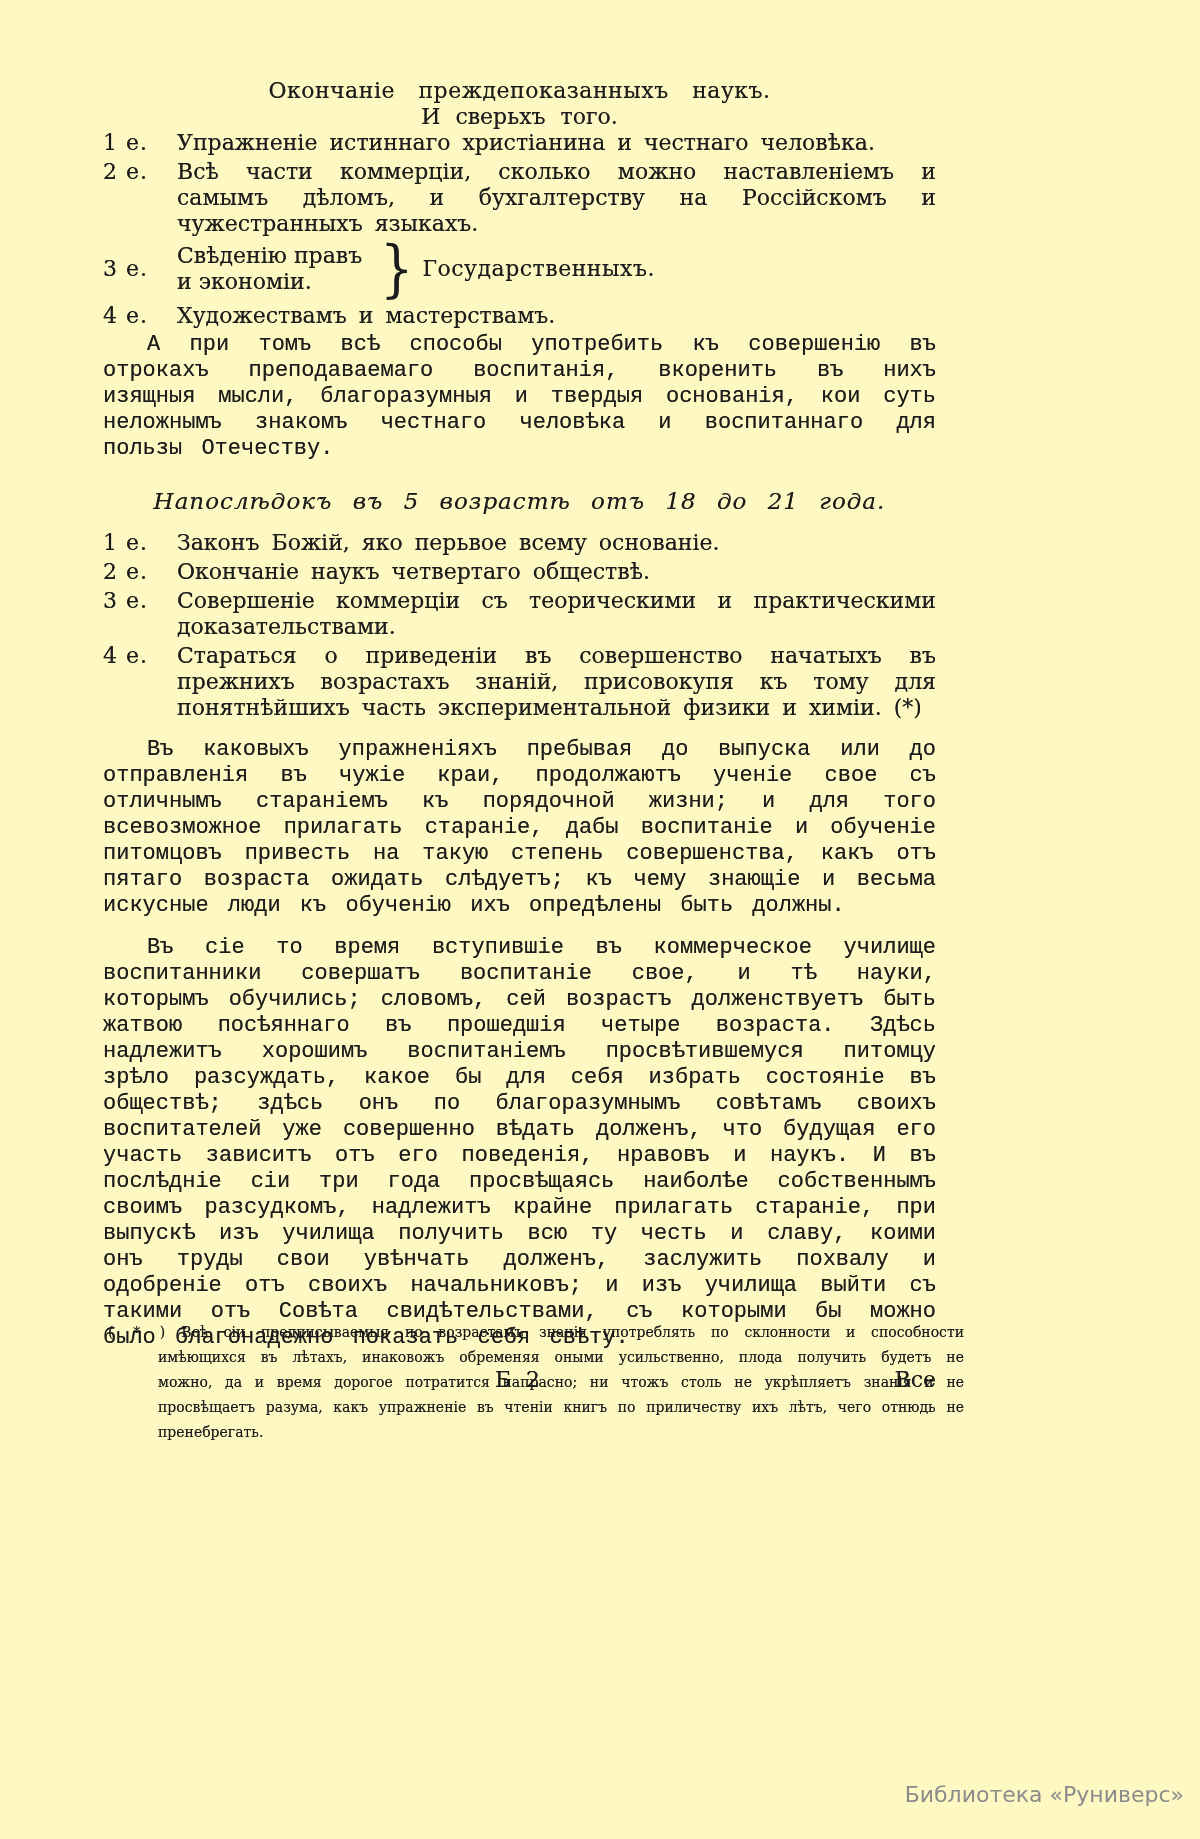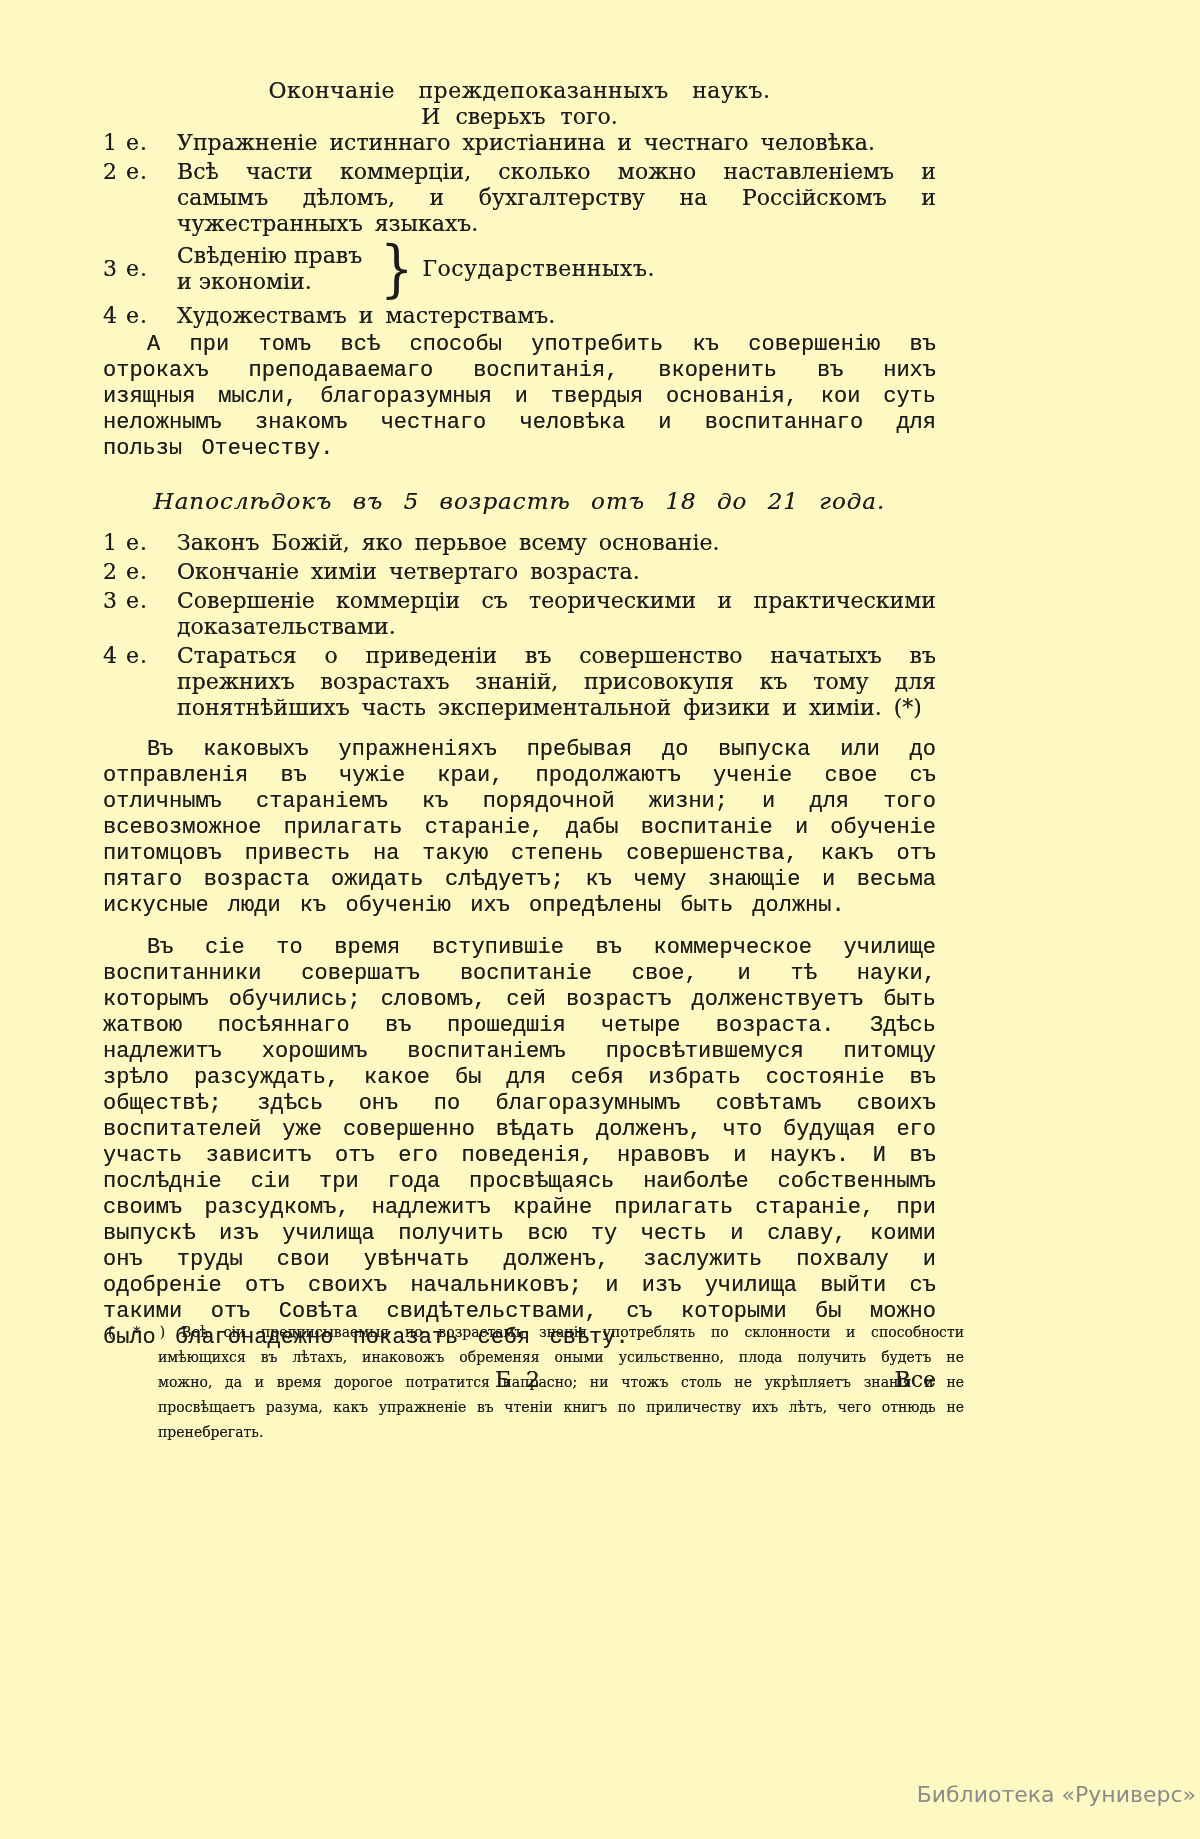--- a/index.html
+++ b/index.html
@@ -78,21 +78,21 @@
     text-align: justify;
     word-spacing: 5px;
     padding-left: 50px;
     text-indent: -50px;
     text-shadow: 0 0 0.4px rgba(20,20,20,0.6);
   }
   .fn-marker { margin-right: 14px; letter-spacing: 2px; }
 
   .watermark {
     position: absolute;
-    right: 4px;
+    right: 16px;
     top: 1782px;
     font-family: "DejaVu Sans", "Liberation Sans", sans-serif;
     font-size: 22px;
     color: #8b8b8b;
     text-shadow: none;
   }
 </style>
 </head>
 <body>
 
@@ -132,21 +132,21 @@
     <p class="para">А при томъ всѣ способы употребить къ совершенію въ отрокахъ преподаваемаго воспитанія, вкоренить въ нихъ изящныя мысли, благоразумныя и твердыя основанія, кои суть неложнымъ знакомъ честнаго человѣка и воспитаннаго для пользы Отечеству.</p>
 
     <div class="section-heading">Напослѣдокъ въ 5 возрастѣ отъ 18 до 21 года.</div>
 
     <div class="li">
       <span class="num">1 е.</span>
       <span class="txt">Законъ Божій, яко перьвое всему основаніе.</span>
     </div>
     <div class="li">
       <span class="num">2 е.</span>
-      <span class="txt">Окончаніе химіи четвертаго возраста.</span>
+      <span class="txt">Окончаніе наукъ четвертаго обществѣ.</span>
     </div>
     <div class="li">
       <span class="num">3 е.</span>
       <span class="txt">Совершеніе коммерціи съ теорическими и практическими доказательствами.</span>
     </div>
     <div class="li">
       <span class="num">4 е.</span>
       <span class="txt">Стараться о приведеніи въ совершенство начатыхъ въ прежнихъ возрастахъ знаній, присовокупя къ тому для понятнѣйшихъ часть экспериментальной физики и химіи. (*)</span>
     </div>
 

